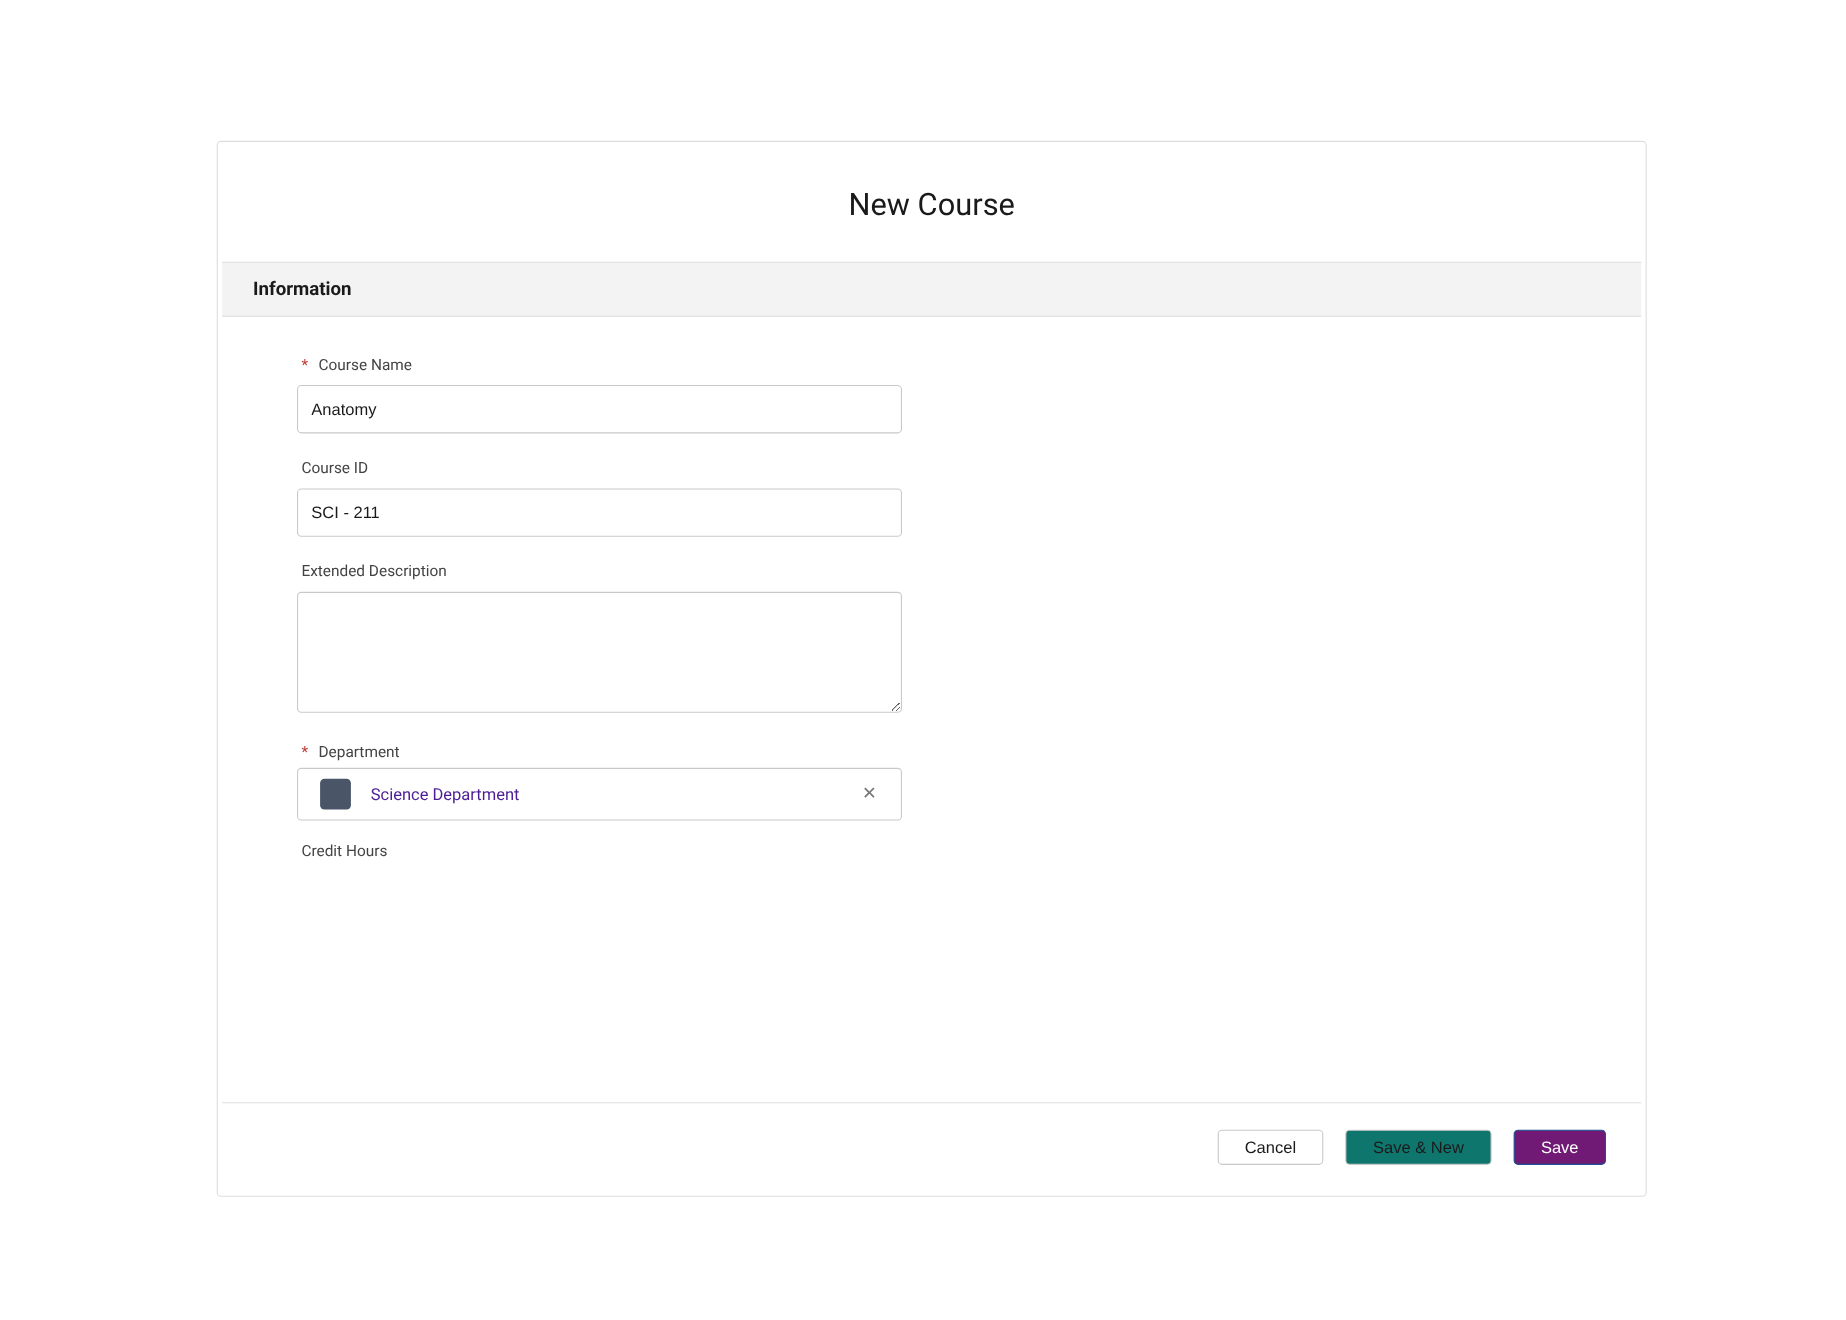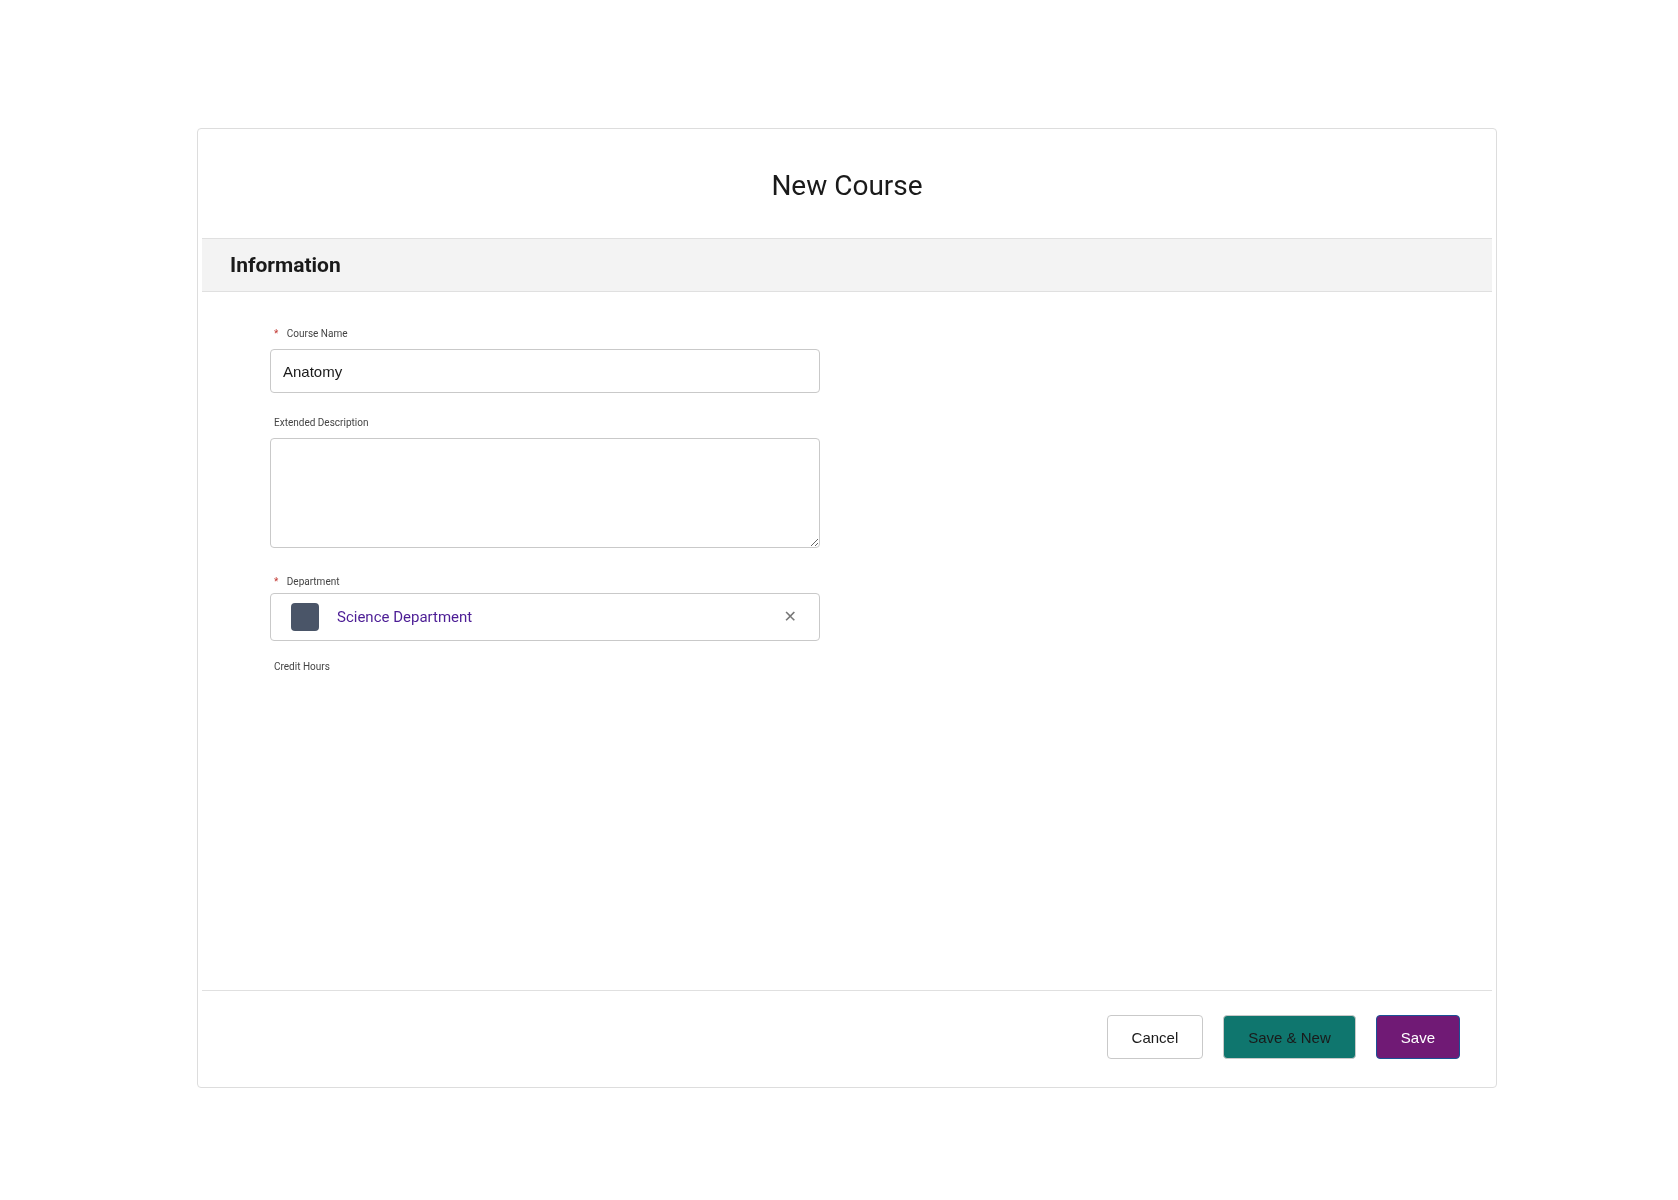--- a/index.html
+++ b/index.html
@@ -42,37 +42,37 @@
     }
 
     .section-header {
       background: #f3f3f3;
       padding: 14px 24px;
       border-top: 1px solid #e0e0e0;
       border-bottom: 1px solid #e0e0e0;
     }
 
     .section-title {
-      font-size: 21px;
+      font-size: 17px;
       font-weight: 700;
       color: #1a1a1a;
     }
 
     .form-body {
       padding: 24px 60px;
       flex: 1;
     }
 
     .form-group {
       margin-bottom: 20px;
     }
 
     .form-label {
       display: block;
-      font-size: 10px;
+      font-size: 14px;
       color: #444;
       margin-bottom: 6px;
     }
 
     .required-star {
       color: #c23934;
       margin-right: 2px;
     }
 
     .form-input {
@@ -161,21 +161,21 @@
     .modal-footer {
       border-top: 1px solid #e0e0e0;
       padding: 20px 28px;
       display: flex;
       justify-content: flex-end;
       gap: 12px;
       background: #fff;
     }
 
     .btn {
-      height: 44px;
+      height: 32px;
       padding: 0 24px;
       border-radius: 4px;
       font-size: 15px;
       cursor: pointer;
       font-weight: 400;
     }
 
     .btn-cancel {
       background: #fff;
       border: 1px solid #c9c9c9;
@@ -212,20 +212,26 @@
   <div class="form-body">
 
     <div class="form-group">
       <label class="form-label">
         <span class="required-star">*</span>
         <span>Course Name</span>
       </label>
       <input type="text" class="form-input" value="Anatomy" style="">
     </div>
 
+    <div class="form-group">
+      <label class="form-label">
+        <span>Course ID</span>
+      </label>
+      <input type="text" class="form-input" value="SCI - 211" style="">
+    </div>
 
     <div class="form-group">
       <label class="form-label">
         <span>Extended Description</span>
       </label>
       <textarea class="form-textarea" style=""></textarea>
     </div>
 
     <div class="form-group">
       <label class="form-label">

